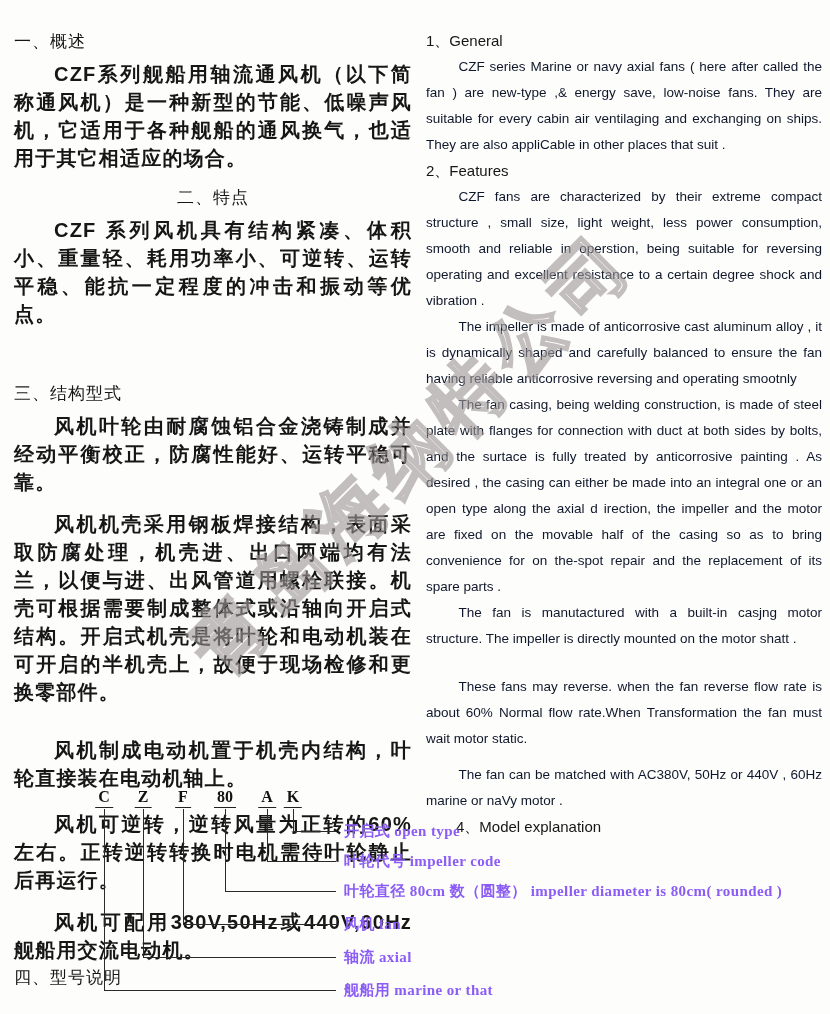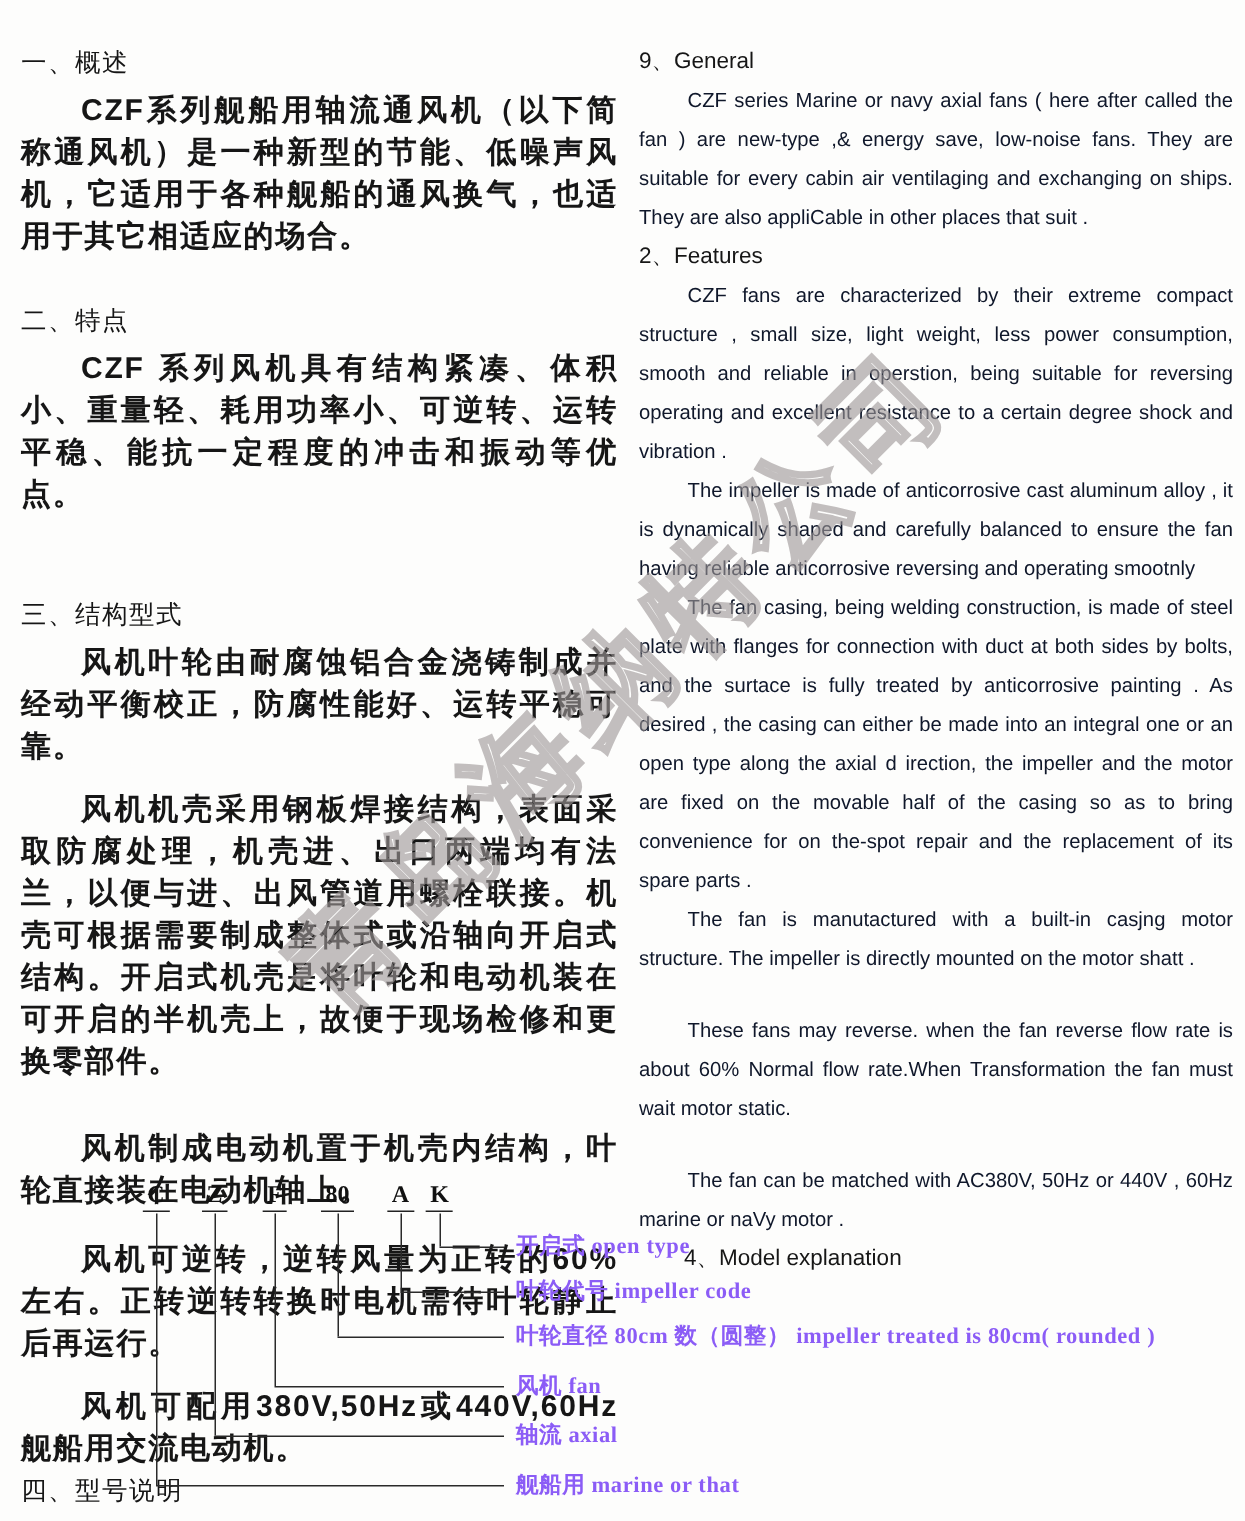--- a/index.html
+++ b/index.html
@@ -27,22 +27,22 @@
   }
 
   
   .en-h{font-size:15px;font-weight:400;margin:0;line-height:26px;}
   .en-p{
     font-size:13.5px;font-weight:400;line-height:26px;margin:0;
     text-align:justify;text-indent:2.4em;color:#0f172a;
   }
 
   
-  .mt4{margin-top:4px;}  .mt10{margin-top:22px;} .mt14{margin-top:14px;}
-  .mt18{margin-top:18px;}.mt22{margin-top:22px;} .mt26{margin-top:28px;}
+  .mt4{margin-top:4px;}  .mt10{margin-top:10px;} .mt14{margin-top:14px;}
+  .mt18{margin-top:18px;}.mt22{margin-top:22px;} .mt26{margin-top:12px;text-align:center;}
   .mt30{margin-top:30px;}.mt52{margin-top:52px;}
   .indent30{margin-left:30px;}
 
   
   .watermark{
     position:absolute;left:52px;top:405px;width:716px;height:92px;
     transform:rotate(-45deg);transform-origin:50% 50%;
     font-size:74px;font-weight:700;letter-spacing:10px;white-space:nowrap;
     color:transparent;-webkit-text-stroke:2.5px rgba(158,152,152,0.62);
     z-index:6;pointer-events:none;text-align:center;
@@ -80,21 +80,21 @@
     <h3 class="zh-h mt52">三、结构型式</h3>
     <p class="zh-p mt4">风机叶轮由耐腐蚀铝合金浇铸制成并经动平衡校正，防腐性能好、运转平稳可靠。</p>
     <p class="zh-p mt14">风机机壳采用钢板焊接结构，表面采取防腐处理，机壳进、出口两端均有法兰，以便与进、出风管道用螺栓联接。机壳可根据需要制成整体式或沿轴向开启式结构。开启式机壳是将叶轮和电动机装在可开启的半机壳上，故便于现场检修和更换零部件。</p>
     <p class="zh-p mt30">风机制成电动机置于机壳内结构，叶轮直接装在电动机轴上。</p>
     <p class="zh-p mt18">风机可逆转，逆转风量为正转的60%左右。正转逆转转换时电机需待叶轮静止后再运行。</p>
     <p class="zh-p mt14">风机可配用380V,50Hz或440V,60Hz舰船用交流电动机。</p>
     <h3 class="zh-h">四、型号说明</h3>
   </div>
 
   <div class="col col-right">
-    <h3 class="en-h">9、General</h3>
+    <h3 class="en-h">1、General</h3>
     <p class="en-p">CZF series Marine or navy axial fans ( here after called the fan ) are new-type ,&amp; energy save, low-noise fans. They are suitable for every cabin air ventilaging and exchanging on ships. They are also appliCable in other places that suit .</p>
     <h3 class="en-h">2、Features</h3>
     <p class="en-p">CZF fans are characterized by their extreme compact structure , small size, light weight, less power consumption, smooth and reliable in operstion, being suitable for reversing operating and excellent resistance to a certain degree shock and vibration .</p>
     <p class="en-p">The impeller is made of anticorrosive cast aluminum alloy , it is dynamically shaped and carefully balanced to ensure the fan having reliable anticorrosive reversing and operating smootnly</p>
     <p class="en-p">The fan casing, being welding construction, is made of steel plate with flanges for connection with duct at both sides by bolts, and the surtace is fully treated by anticorrosive painting . As desired , the casing can either be made into an integral one or an open type along the axial d irection, the impeller and the motor are fixed on the movable half of the casing so as to bring convenience for on the-spot repair and the replacement of its spare parts .</p>
     <p class="en-p">The fan is manutactured with a built-in casjng motor structure. The impeller is directly mounted on the motor shatt .</p>
     <p class="en-p mt22">These fans may reverse. when the fan reverse flow rate is about 60% Normal flow rate.When Transformation the fan must wait motor static.</p>
     <p class="en-p mt10">The fan can be matched with AC380V, 50Hz or 440V , 60Hz marine or naVy motor .</p>
     <h3 class="en-h indent30">4、Model explanation</h3>
   </div>
@@ -107,21 +107,21 @@
       <div class="code-letter" style="left: 267px;">A</div>
       <div class="code-letter" style="left: 293px;">K</div>
       <div class="vline" style="left: 293px; top: 27px; height: 22px;"></div>
       <div class="hline" style="left: 293px; top: 49px; width: 43px;"></div>
       <div class="diag-label" style="top: 49px;">开启式 open type</div>
       <div class="vline" style="left: 267px; top: 27px; height: 52px;"></div>
       <div class="hline" style="left: 267px; top: 79px; width: 69px;"></div>
       <div class="diag-label" style="top: 79px;">叶轮代号 impeller code</div>
       <div class="vline" style="left: 225px; top: 27px; height: 82px;"></div>
       <div class="hline" style="left: 225px; top: 109px; width: 111px;"></div>
-      <div class="diag-label" style="top: 109px;">叶轮直径 80cm 数（圆整）  impeller treated is 80cm( rounded )</div>
+      <div class="diag-label" style="top: 109px;">叶轮直径 80cm 数（圆整）  impeller diameter is 80cm( rounded )</div>
       <div class="vline" style="left: 183px; top: 27px; height: 115px;"></div>
       <div class="hline" style="left: 183px; top: 142px; width: 153px;"></div>
       <div class="diag-label" style="top: 142px;">风机 fan</div>
       <div class="vline" style="left: 143px; top: 27px; height: 148px;"></div>
       <div class="hline" style="left: 143px; top: 175px; width: 193px;"></div>
       <div class="diag-label" style="top: 175px;">轴流 axial</div>
       <div class="vline" style="left: 104px; top: 27px; height: 181px;"></div>
       <div class="hline" style="left: 104px; top: 208px; width: 232px;"></div>
       <div class="diag-label" style="top: 208px;">舰船用  marine or that</div>
     </div>

